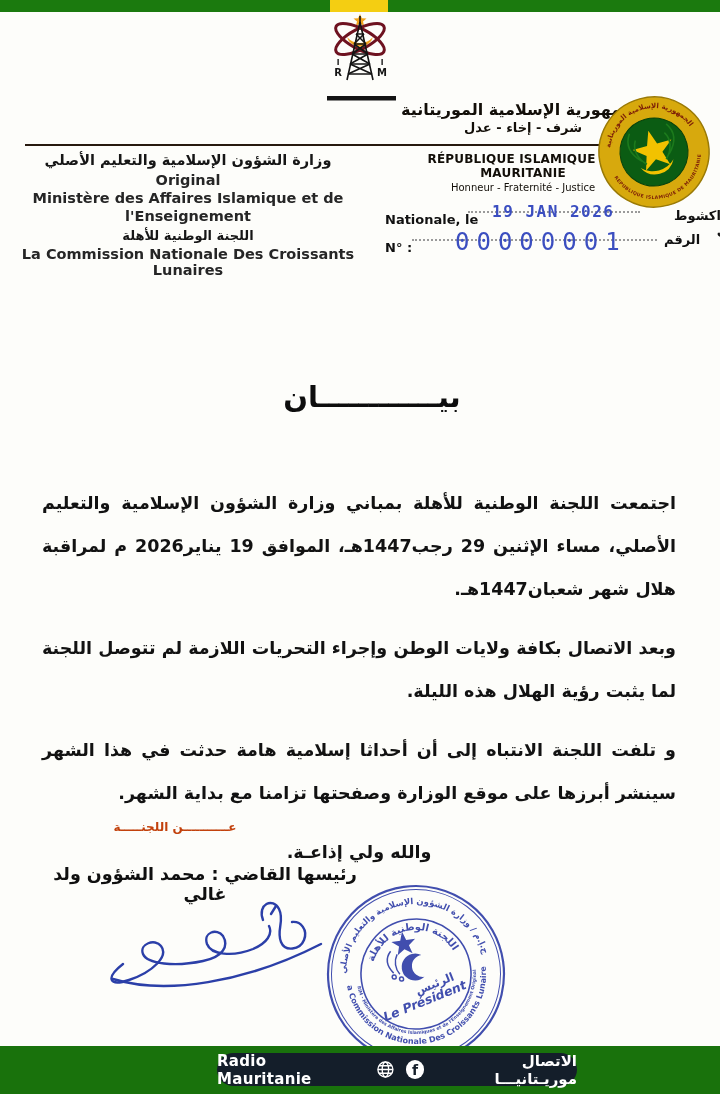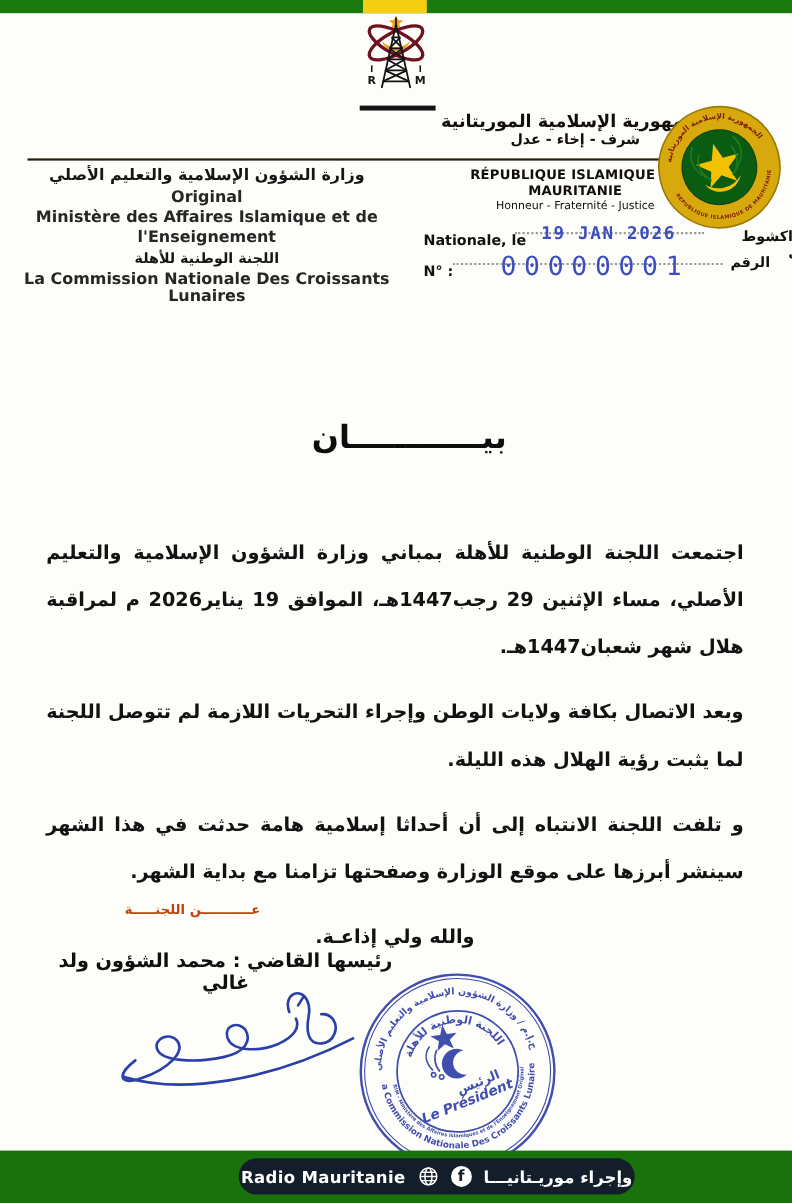--- a/index.html
+++ b/index.html
@@ -202,17 +202,17 @@
       <svg width="19" height="19" viewBox="0 0 20 20">
         <g fill="none" stroke="#ffffff" stroke-width="1.4">
           <circle cx="10" cy="10" r="8"></circle>
           <ellipse cx="10" cy="10" rx="3.4" ry="8"></ellipse>
           <path d="M2 10 H18 M3.2 6 H16.8 M3.2 14 H16.8"></path>
         </g>
       </svg>
       <span class="fb">
           <span>f</span>
         </span>
-      <span class="ar">وإجراء موريـتانيـــا</span>
+      <span class="ar">الاتصال موريـتانيـــا</span>
     </div>
   </div>
 
 </div>
 
 </body></html>

